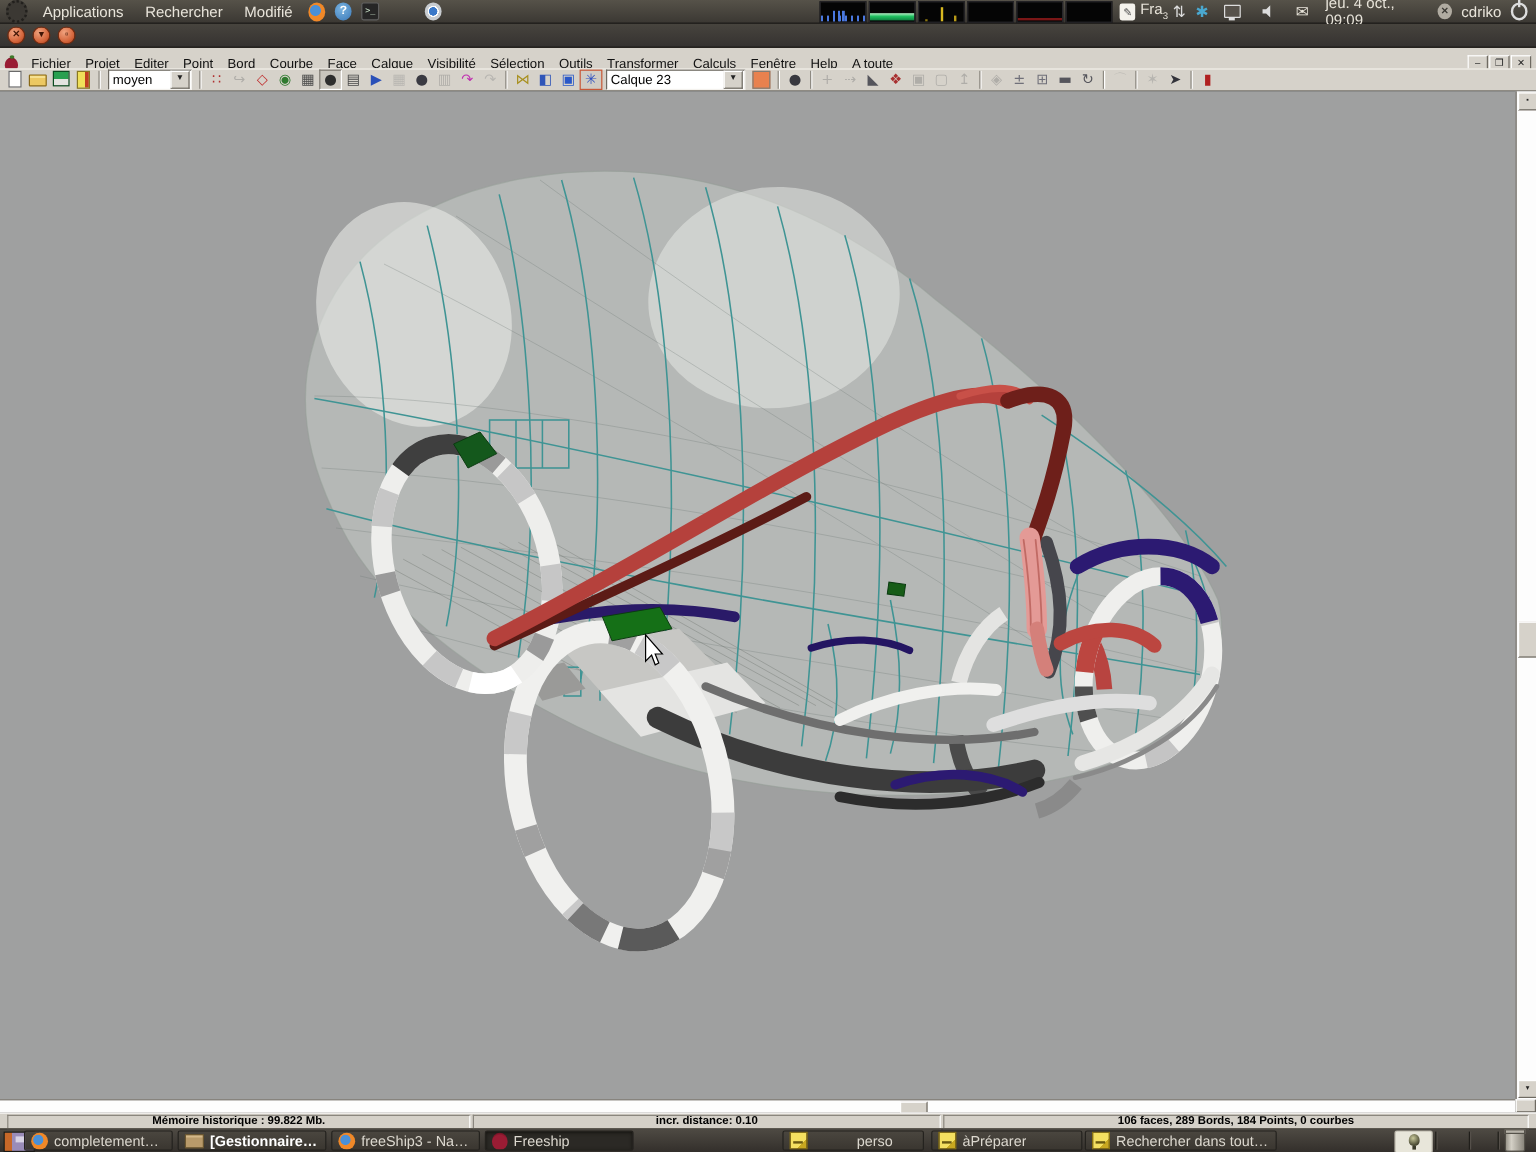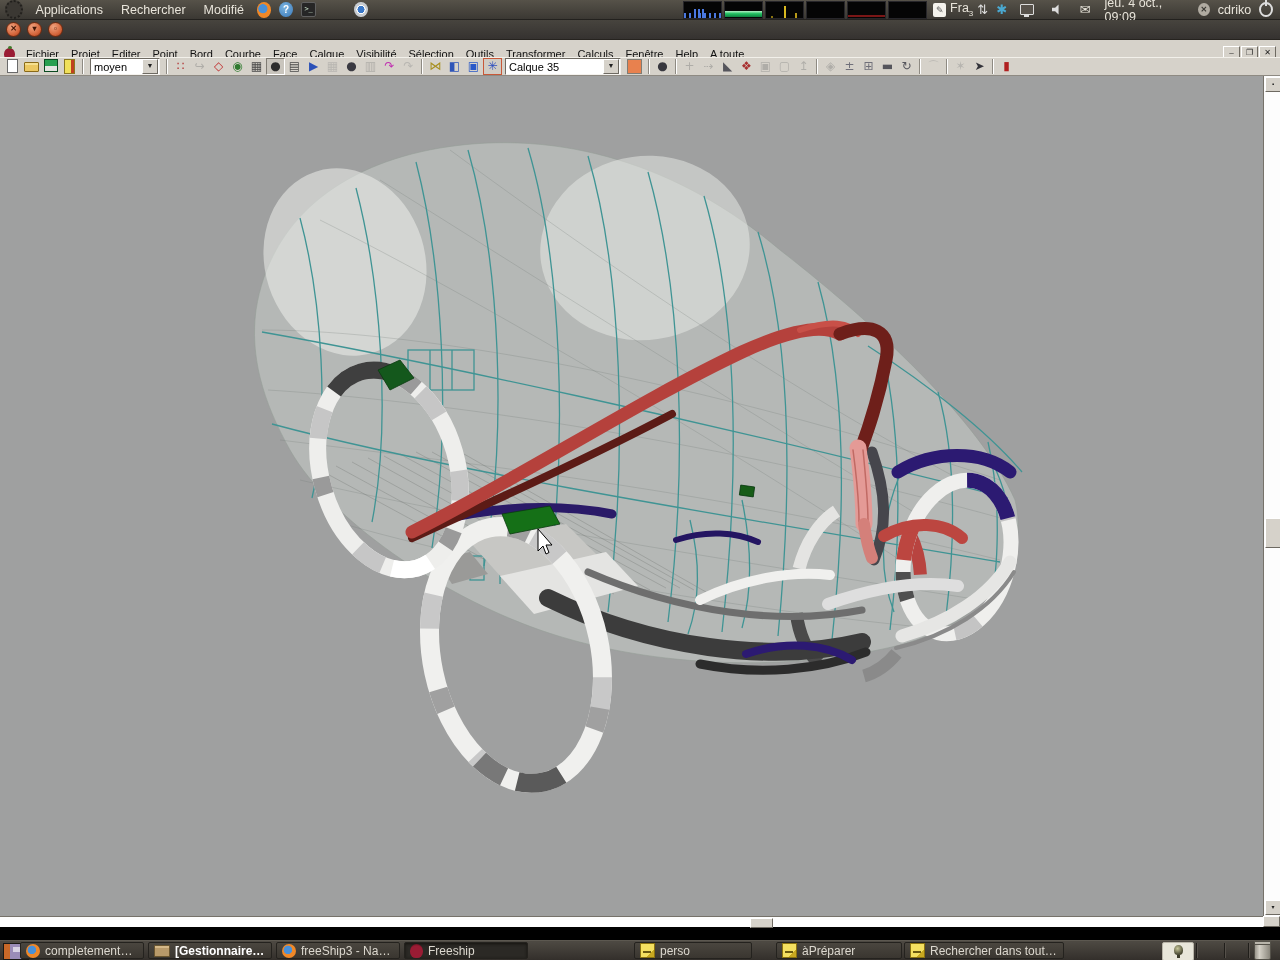--- a/index.html
+++ b/index.html
@@ -233,21 +233,21 @@
       <button class="tbtn"><span style="color: rgb(58, 58, 66);">●</span></button>
       <button class="tbtn disabled"><span style="color: rgb(138, 138, 132);">▥</span></button>
       <button class="tbtn"><span style="color: rgb(192, 48, 176);">↷</span></button>
       <button class="tbtn disabled"><span style="color: rgb(154, 154, 148);">↷</span></button>
       <span class="tsep"></span>
       <button class="tbtn"><span style="color: rgb(168, 144, 32);">⋈</span></button>
       <button class="tbtn"><span style="color: rgb(47, 85, 184);">◧</span></button>
       <button class="tbtn"><span style="color: rgb(42, 88, 200);">▣</span></button>
       <button class="tbtn toggled"><span style="color: rgb(47, 80, 192);">✳</span></button>
       <div class="combo" style="width: 114px;">
-        <span class="combo-text">Calque 35</span>
+        <span class="combo-text">Calque 23</span>
         <span class="combo-arrow">▼</span>
       </div>
       <button class="swatch" style="background: rgb(232, 129, 78);"></button>
       <span class="tsep"></span>
       <button class="tbtn"><span style="color: rgb(56, 56, 63);">●</span></button>
       <span class="tsep"></span>
       <button class="tbtn disabled"><span style="color: rgb(138, 138, 132);">+</span></button>
       <button class="tbtn disabled"><span style="color: rgb(138, 138, 132);">⇢</span></button>
       <button class="tbtn"><span style="color: rgb(85, 85, 92);">◣</span></button>
       <button class="tbtn"><span style="color: rgb(168, 48, 48);">❖</span></button>
@@ -411,20 +411,25 @@
   <div id="vscroll">
     <div class="sc-btn" style="top:1px;height:13px;line-height:12px;">▪</div>
     <div id="vthumb"></div>
     <div class="sc-btn" style="bottom:1px;height:13px;line-height:12px;">▾</div>
   </div>
   <div id="hscroll">
     <div id="hthumb"></div>
   </div>
   <div id="sc-corner"></div>
 
+  <div id="status-bar">
+    <div class="status-cell" style="left:6px;width:384px;">Mémoire historique : 99.822 Mb.</div>
+    <div class="status-cell" style="left:394px;width:388px;">incr. distance: 0.10</div>
+    <div class="status-cell" style="left:786px;width:486px;">106 faces, 289 Bords, 184 Points, 0 courbes</div>
+  </div>
 
   <div id="taskbar">
     <div id="wsw">
         <span class="ws-a"></span>
         <span class="ws-b"></span>
       </div>
     <div id="task-items">
         <div class="task-btn" style="left: 20px; width: 124px;">
           <span class="tb-ff"></span>
           <span class="tb-lab">completementCintre - ...</span>
@@ -434,21 +439,21 @@
           <span class="tb-lab">[Gestionnaire de m...</span>
         </div>
         <div class="task-btn" style="left: 276px; width: 124px;">
           <span class="tb-ff"></span>
           <span class="tb-lab">freeShip3 - Navigateur...</span>
         </div>
         <div class="task-btn active" style="left: 404px; width: 124px;">
           <span class="tb-fs"></span>
           <span class="tb-lab">Freeship</span>
         </div>
-        <div class="task-btn" style="left: 634px; width: 118px;">
+        <div class="task-btn" style="left: 652px; width: 118px; gap: 36px;">
           <span class="tb-note"></span>
           <span class="tb-lab">perso</span>
         </div>
         <div class="task-btn" style="left: 776px; width: 126px;">
           <span class="tb-note"></span>
           <span class="tb-lab">àPréparer</span>
         </div>
         <div class="task-btn" style="left: 904px; width: 160px;">
           <span class="tb-note"></span>
           <span class="tb-lab">Rechercher dans toute...</span>

